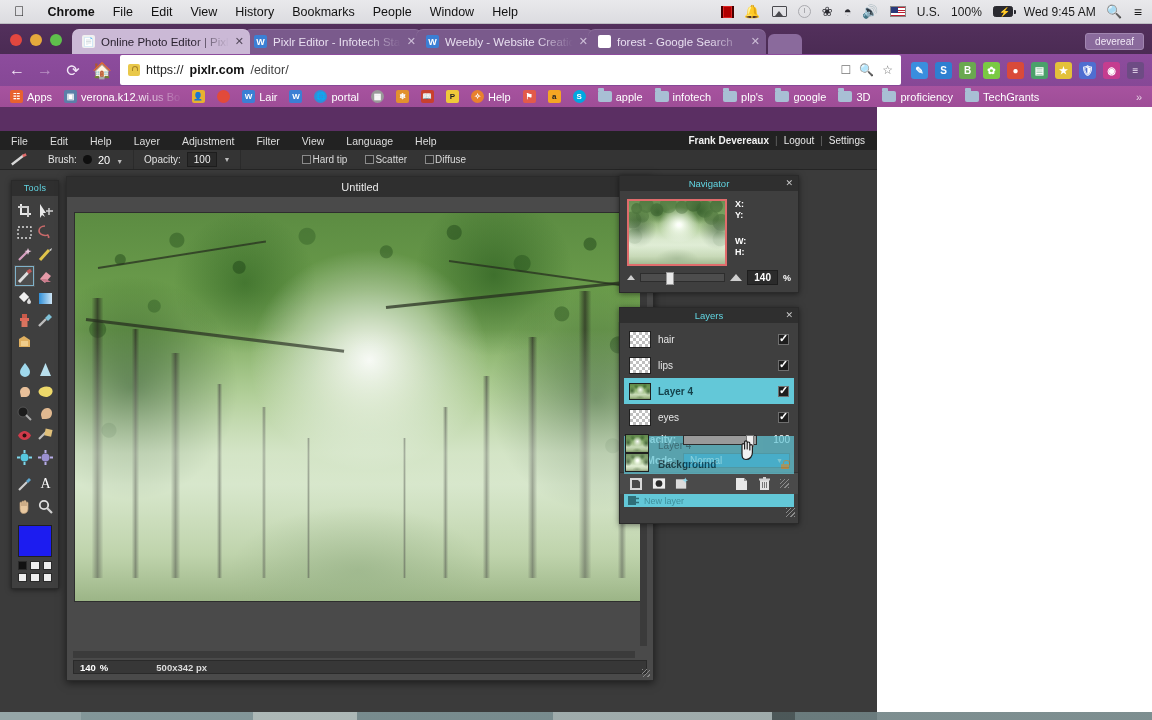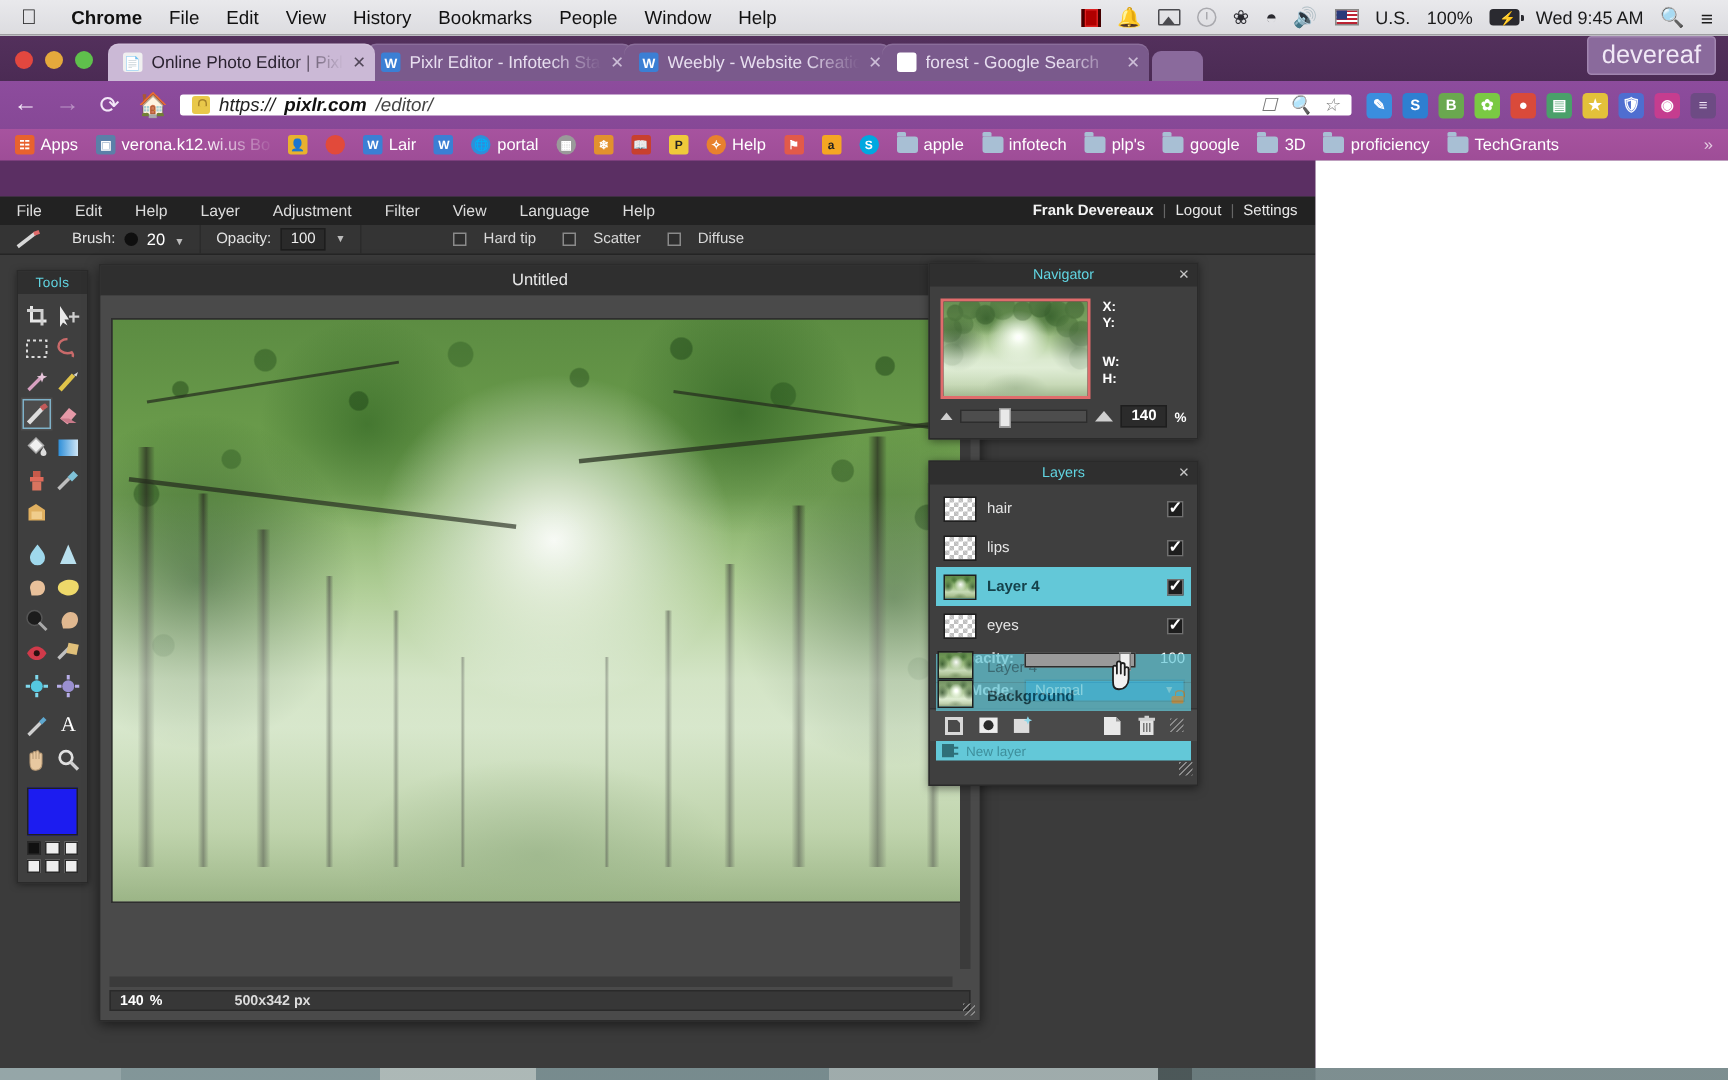--- a/index.html
+++ b/index.html
@@ -66,28 +66,28 @@
   .tab .tlabel { white-space:nowrap; overflow:hidden; text-overflow:clip; flex:1 1 auto;
                  -webkit-mask-image:linear-gradient(90deg,#000 72%,transparent 100%);
                  mask-image:linear-gradient(90deg,#000 72%,transparent 100%); }
   .tab .tclose { font-size:11px; opacity:.75; flex:0 0 auto; }
   .fav-doc { background:#f0f0f0; color:#777; }
   .fav-w { background:#3b7fd4; }
   .fav-g { background:#fff; color:#d33; }
   .newtab { width:34px;height:20px;background:#8a6a9c;border-radius:6px 6px 0 0; margin-left:8px; }
   #profile-pill { margin-left:auto; margin-right:8px; margin-bottom:4px;
     background:#8a6a9c; border:1px solid #a186b0; border-radius:3px;
-    padding:2px 9px; font-size:17px; color:#f1e8f6; }
+    padding:2px 9px; font-size:10px; color:#f1e8f6; }
 
   
   #toolbar { height:32px; background:#8e4d9e; background:linear-gradient(#8d4c9d,#864896); display:flex; align-items:center; padding:0 8px; gap:10px;}
   .navbtn { color:#f3e7f8; font-size:16px; width:18px; text-align:center; }
   .navbtn.dim { opacity:.45; }
-  #omnibox { flex:1 1 auto; height:14px; background:#fff; border-radius:2px; display:flex; align-items:center;
-             padding:0 8px; gap:6px; font-size:12.5px; color:#222; min-width:0;font-style:italic; }
+  #omnibox { flex:1 1 auto; height:30px; background:#fff; border-radius:2px; display:flex; align-items:center;
+             padding:0 8px; gap:6px; font-size:12.5px; color:#222; min-width:0; }
   #omnibox .lockico { width:12px;height:12px; background:#e9c84a; border-radius:2px; position:relative; flex:0 0 12px;}
   #omnibox .lockico::after{content:"";position:absolute;left:4px;top:1.5px;width:4px;height:4px;border:1.4px solid #a8852a;border-bottom:none;border-radius:3px 3px 0 0;}
   #omnibox .urlhost { font-weight:bold; color:#111; }
   #omnibox .urlrest { color:#444; }
   #omnibox .omni-r { margin-left:auto; display:flex; gap:8px; color:#777; font-size:12px; }
   #tb-right { display:flex; align-items:center; gap:7px; }
   .extico { width:17px;height:17px;border-radius:3px; display:flex;align-items:center;justify-content:center;
             font-size:10px;color:#fff;font-weight:bold; }
 
   
@@ -112,21 +112,21 @@
   #pixlr-options { height:20px; background:#343434; border-bottom:1px solid #252525; display:flex; align-items:center;
                    font-size:10px; color:#d8d8d8; gap:0; }
   #pixlr-options .sect { display:flex; align-items:center; gap:6px; padding:0 10px; height:100%; border-right:1px solid #2b2b2b;}
   #pixlr-options .lbl { color:#e2e2e2; }
   .brush-dot { width:9px;height:9px;border-radius:50%;background:#0f0f0f; }
   .numbox { color:#fff; font-size:11px; }
   .spin { display:inline-block; font-size:7px; color:#bbb; position:relative; top:2px; }
   .valbox { background:#2a2a2a; border:1px solid #1d1d1d; padding:1px 6px; color:#eee; font-size:10px;}
   .caret { font-size:7px; color:#bbb; }
   .chk { width:9px;height:9px;border:1px solid #8a8a8a; background:#2e2e2e; display:inline-block; }
-  #pixlr-options .cb { display:flex; align-items:center; gap:11px; padding:0 9px; }
+  #pixlr-options .cb { display:flex; align-items:center; gap:1px; padding:0 9px; }
 
   
   #tools-panel { position:absolute; left:11px; top:49px; width:48px; background:#3f3f3f; border:1px solid #2a2a2a;
                  box-shadow:0 1px 5px rgba(0,0,0,.5); }
   #tools-title { height:15px; background:#2f2f2f; color:#61d5e2; font-size:9px; text-align:center; line-height:15px; letter-spacing:.3px;}
   #tools-grid { display:grid; grid-template-columns:1fr 1fr; padding:3px 2px; }
   .tool { height:22px; display:flex; align-items:center; justify-content:center; font-size:12px; position:relative;}
   .tool.sel { background:#4d4d4d; outline:1px solid #7fb2c9; outline-offset:-2px; }
   .tool svg { display:block; }
   .tool-sep { grid-column:1 / -1; height:5px; }

